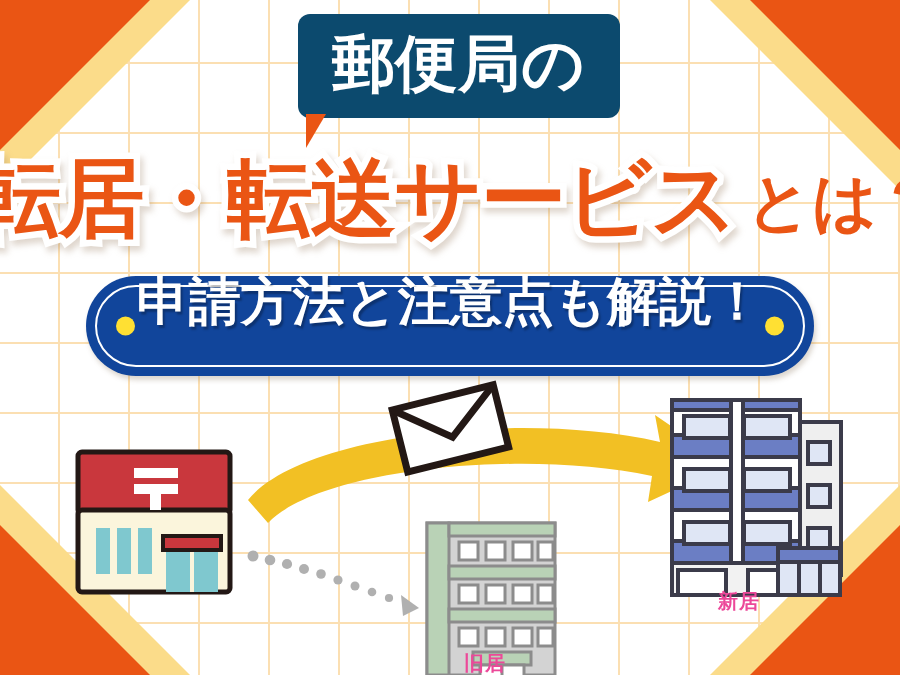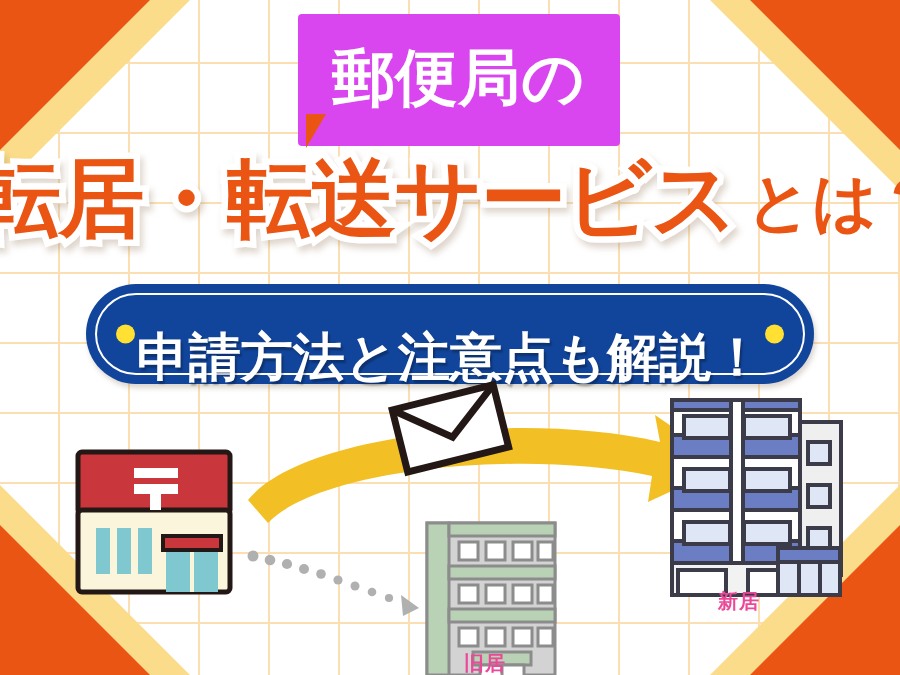--- a/index.html
+++ b/index.html
@@ -35,23 +35,23 @@
   .corner-tr { top: 0; right: 0; }
   .corner-bl { bottom: 0; left: 0; }
   .corner-br { bottom: 0; right: 0; }
 
   
   .bubble {
     position: absolute;
     left: 298px;
     top: 14px;
     width: 322px;
-    height: 132px;
-    background: #d946ef;
-    border-radius: 4px;
+    height: 104px;
+    background: #0c4a6e;
+    border-radius: 12px;
     display: flex;
     align-items: center;
     justify-content: center;
   }
   .bubble-tail {
     position: absolute;
     left: 8px;
     top: 100px;
     width: 0; height: 0;
     border-left: 20px solid #ea5514;
@@ -96,28 +96,28 @@
     line-height: 1;
     letter-spacing: 0px;
     margin-left: 10px;
     transform: translateY(4px);
   }
 
   
   .pill {
     position: absolute;
     left: 86px;
-    top: 284px;
+    top: 276px;
     width: 728px;
     height: 100px;
     background: #11459b;
     border-radius: 50px;
     box-shadow: 2px 4px 5px rgba(140,120,95,0.30);
     display: flex;
-    align-items: flex-end;
+    align-items: flex-start;
     justify-content: center;
   }
   .pill-inner-border {
     position: absolute;
     left: 9px; top: 9px; right: 9px; bottom: 9px;
     border: 2px solid #ffffff;
     border-radius: 42px;
     pointer-events: none;
   }
   .pill-dot {

